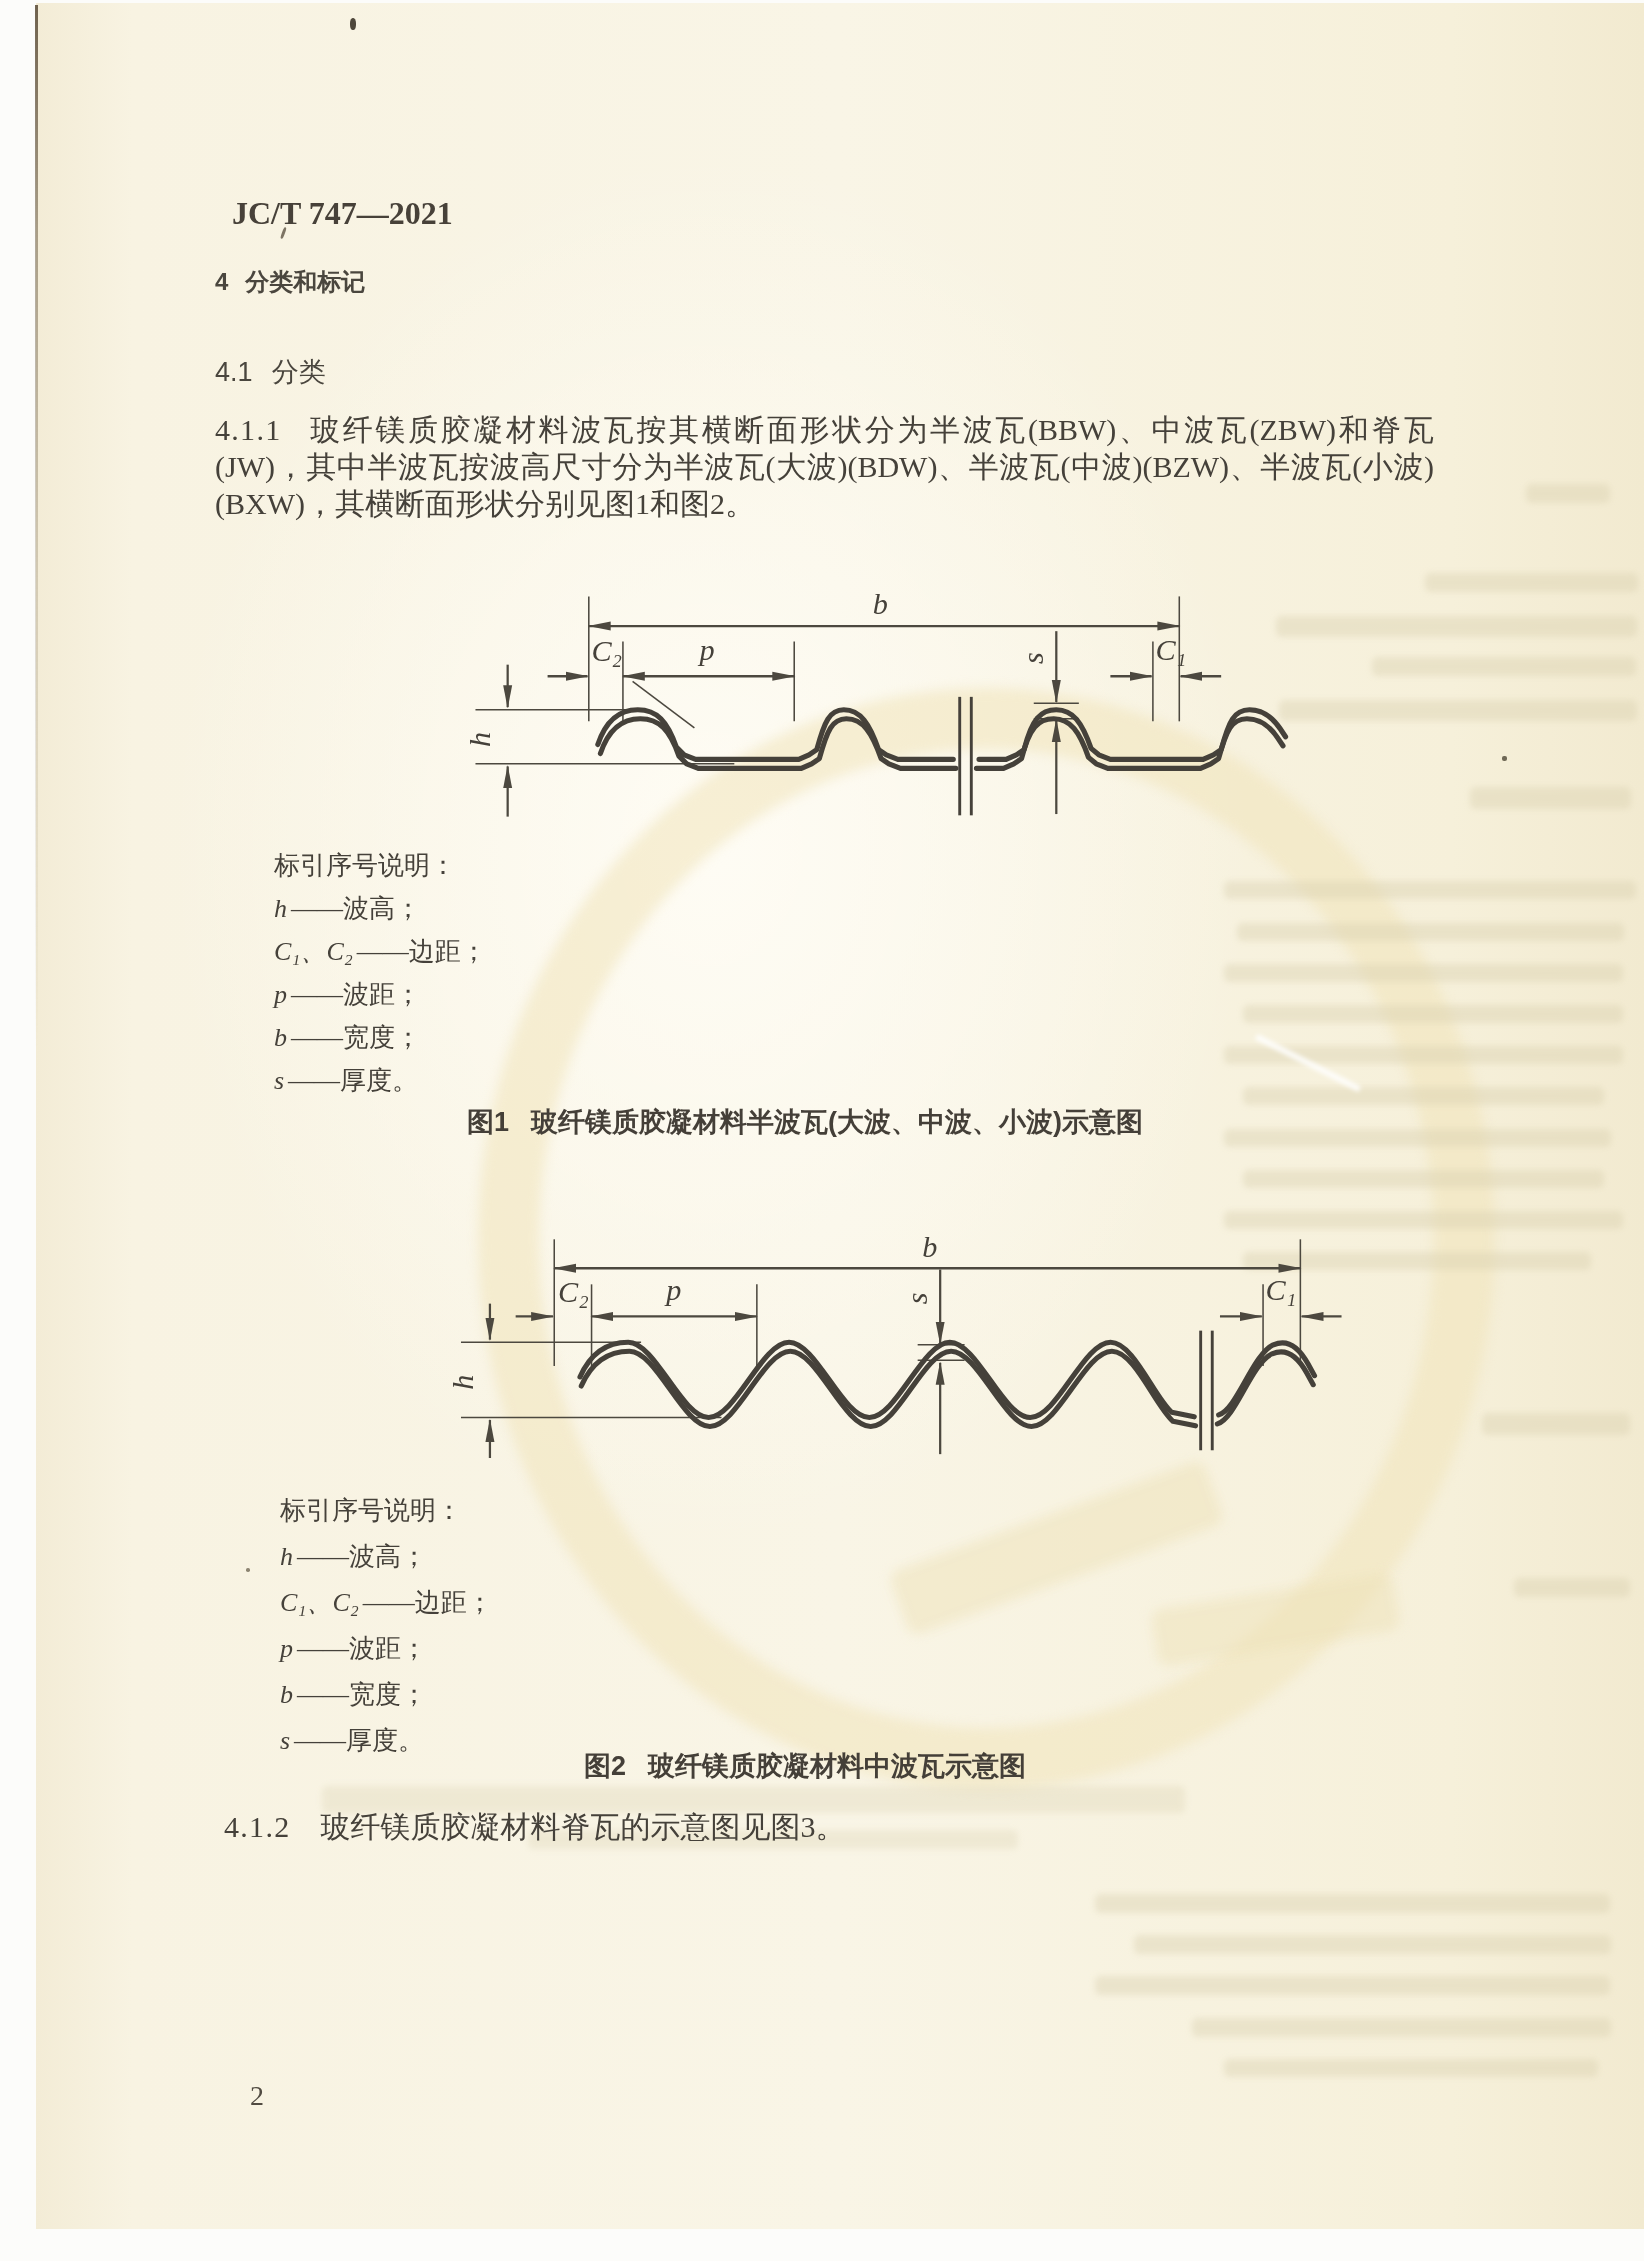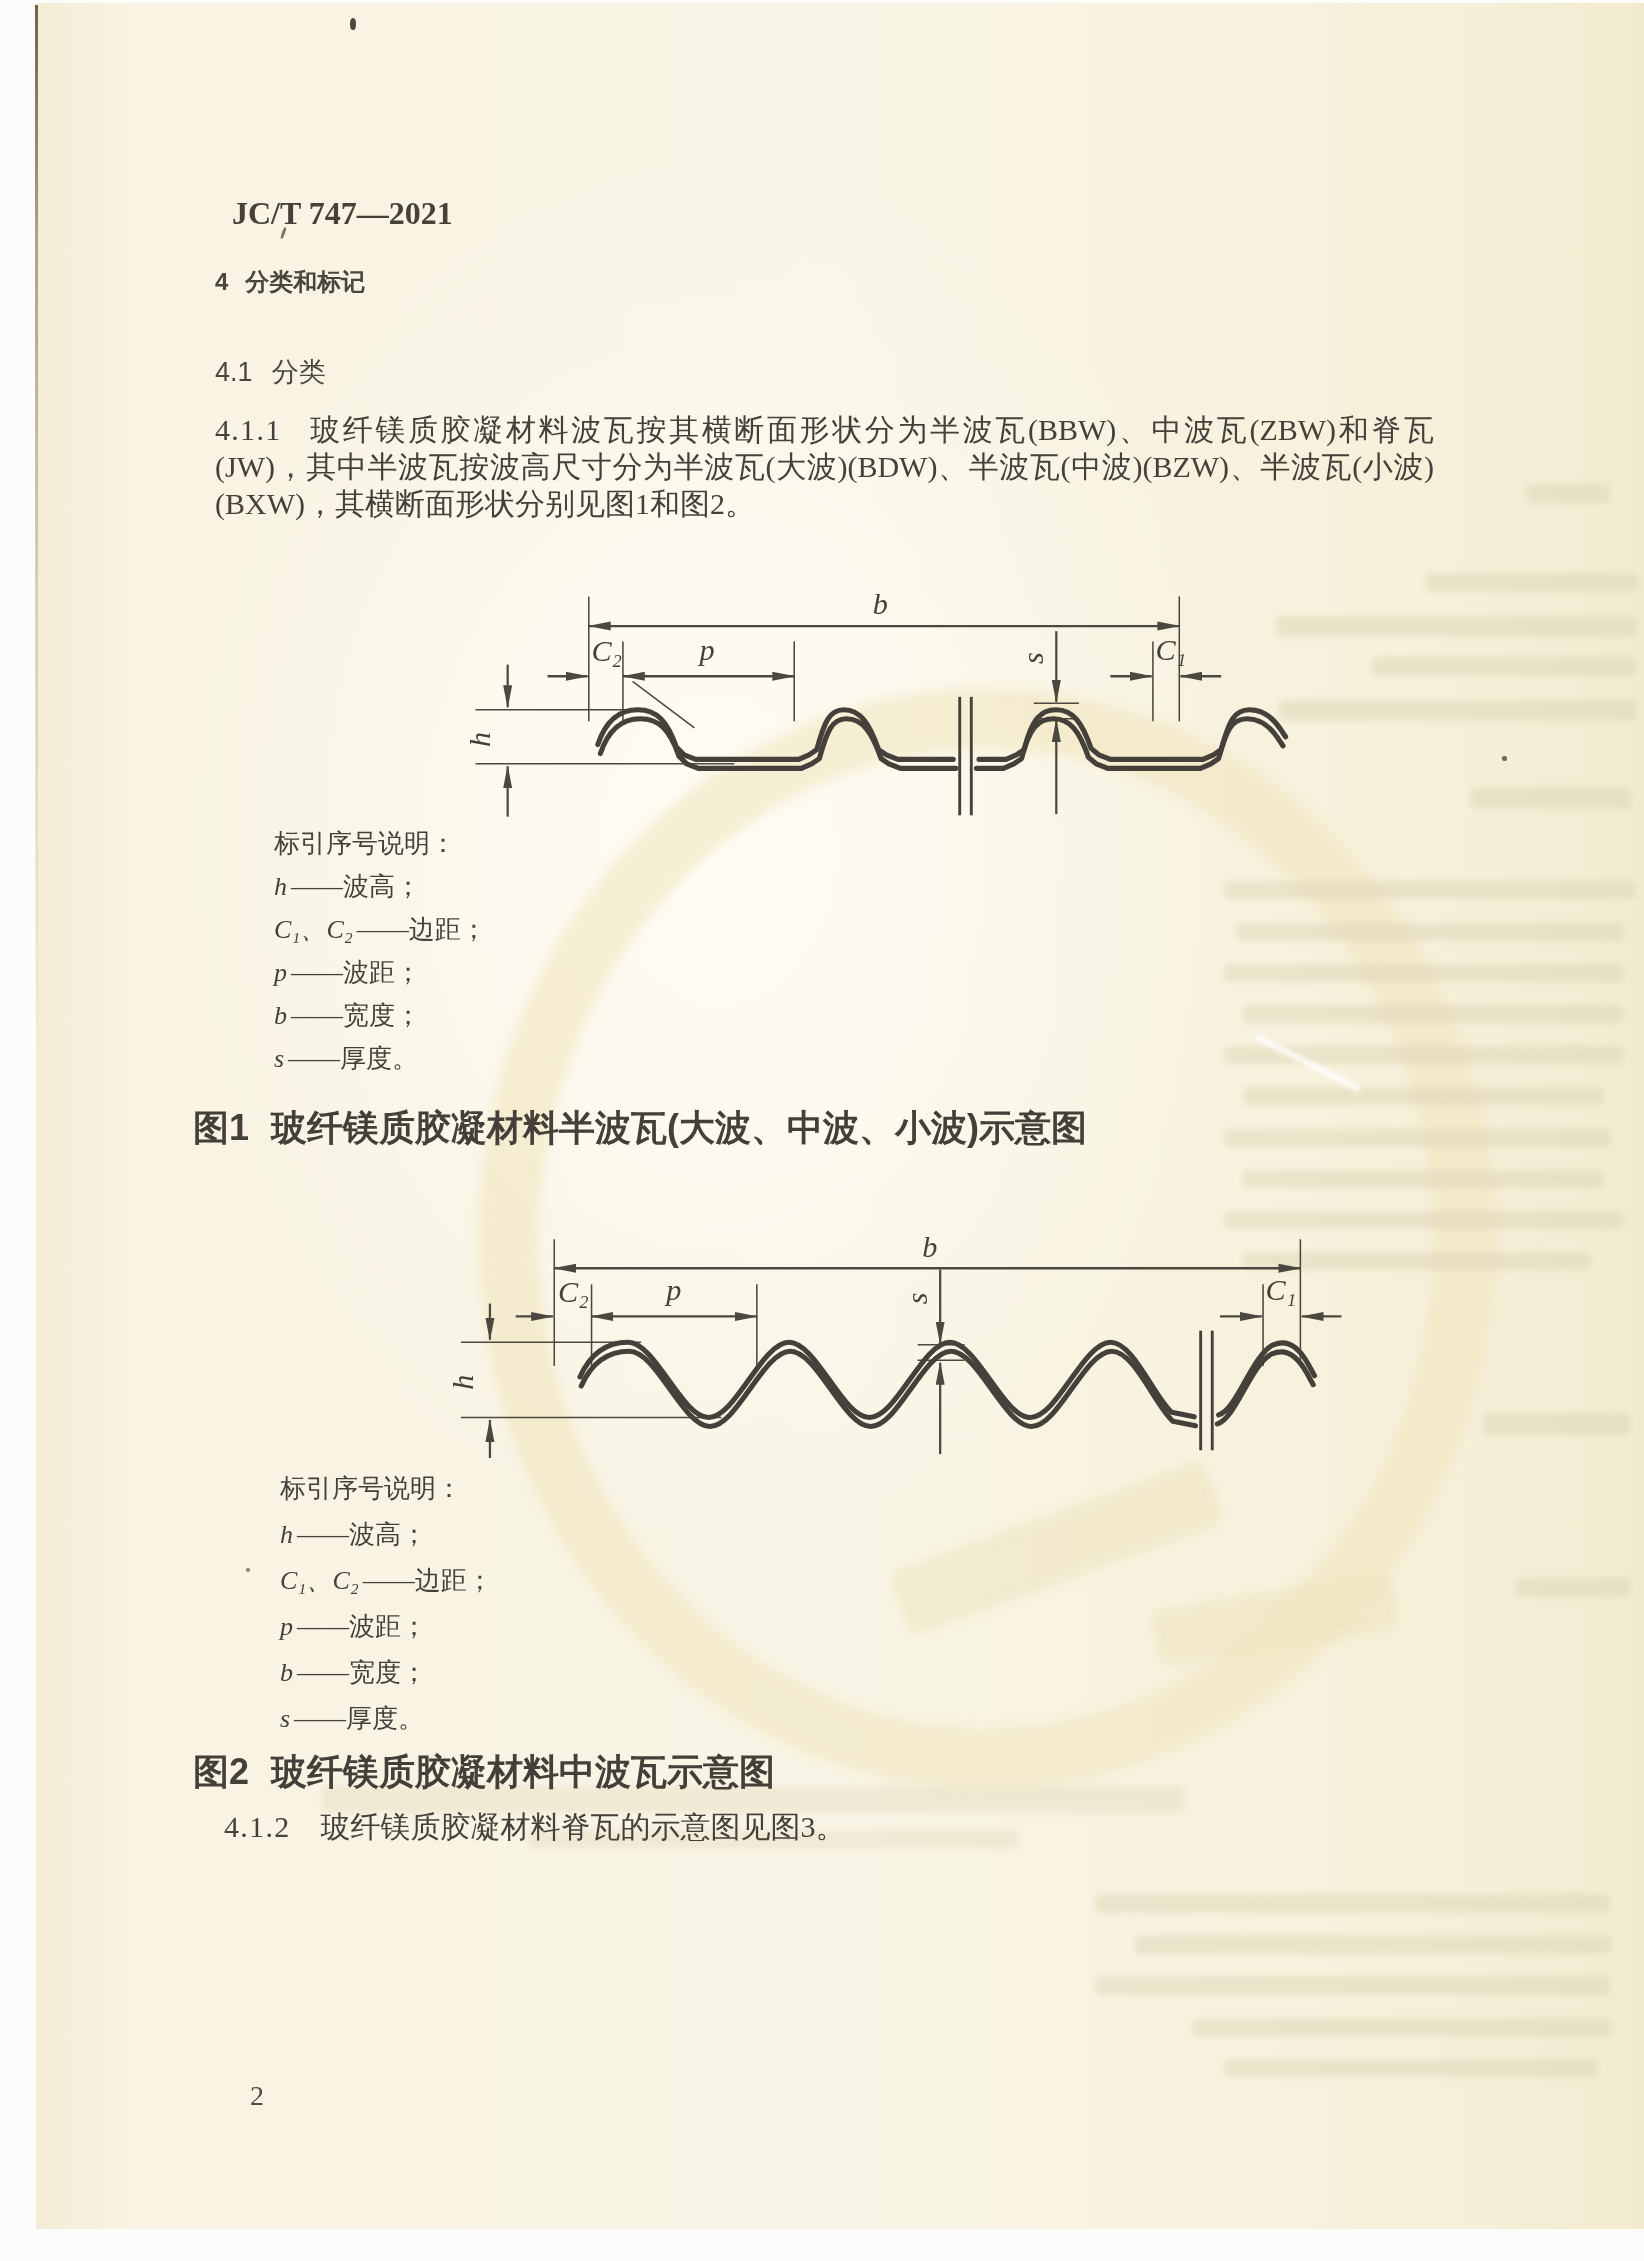--- a/index.html
+++ b/index.html
@@ -47,27 +47,27 @@
       font-weight:normal;font-size:27px;color:#4a463e;white-space:nowrap;}
   .h2 .num{margin-right:19.3px;}
   .para{
     position:absolute;font-size:30px;line-height:37px;color:#45413a;
     text-align:justify;
   }
   .para .clause-num{margin-right:26px;letter-spacing:1.3px;}
   .p411{left:215px;top:411px;width:1219px;}
   .p412{left:224px;top:1808px;width:1224px;text-align:left;}
   .p412 .clause-num{margin-right:30px;text-align:center;}
-  .legend{position:absolute;font-size:26px;color:#45413a;}
+  .legend{position:absolute;font-size:26px;color:#45413a;margin-top:22px;}
   .legend .line{height:43px;white-space:nowrap;}
   .legend.lg2 .line{height:46px;}
   .legend .sym{font-style:italic;font-family:"Liberation Serif", serif;margin-right:3.9px;}
   .caption{
-    position:absolute;left:193px;width:1224px;text-align:left;
-    font-family:"Liberation Sans", sans-serif;font-weight:bold;font-size:36px;color:#443f38;
+    position:absolute;left:193px;width:1224px;text-align:center;
+    font-family:"Liberation Sans", sans-serif;font-weight:bold;font-size:27px;color:#443f38;
     white-space:nowrap;
   }
   .caption .cap-label{margin-right:22px;}
   .page-num{position:absolute;left:250px;top:2080px;font-size:28px;color:#514b42;}
   
   .fig{position:absolute;}
   .fig .dim{stroke:#4c483f;stroke-width:3.5;fill:none;}
   .fig .thin{stroke:#4c483f;stroke-width:2.4;fill:none;}
   .fig .profile{stroke:#45413a;stroke-width:8;fill:none;stroke-linecap:round;stroke-linejoin:round;}
   .fig .brk{stroke:#45413a;stroke-width:4.5;fill:none;}

